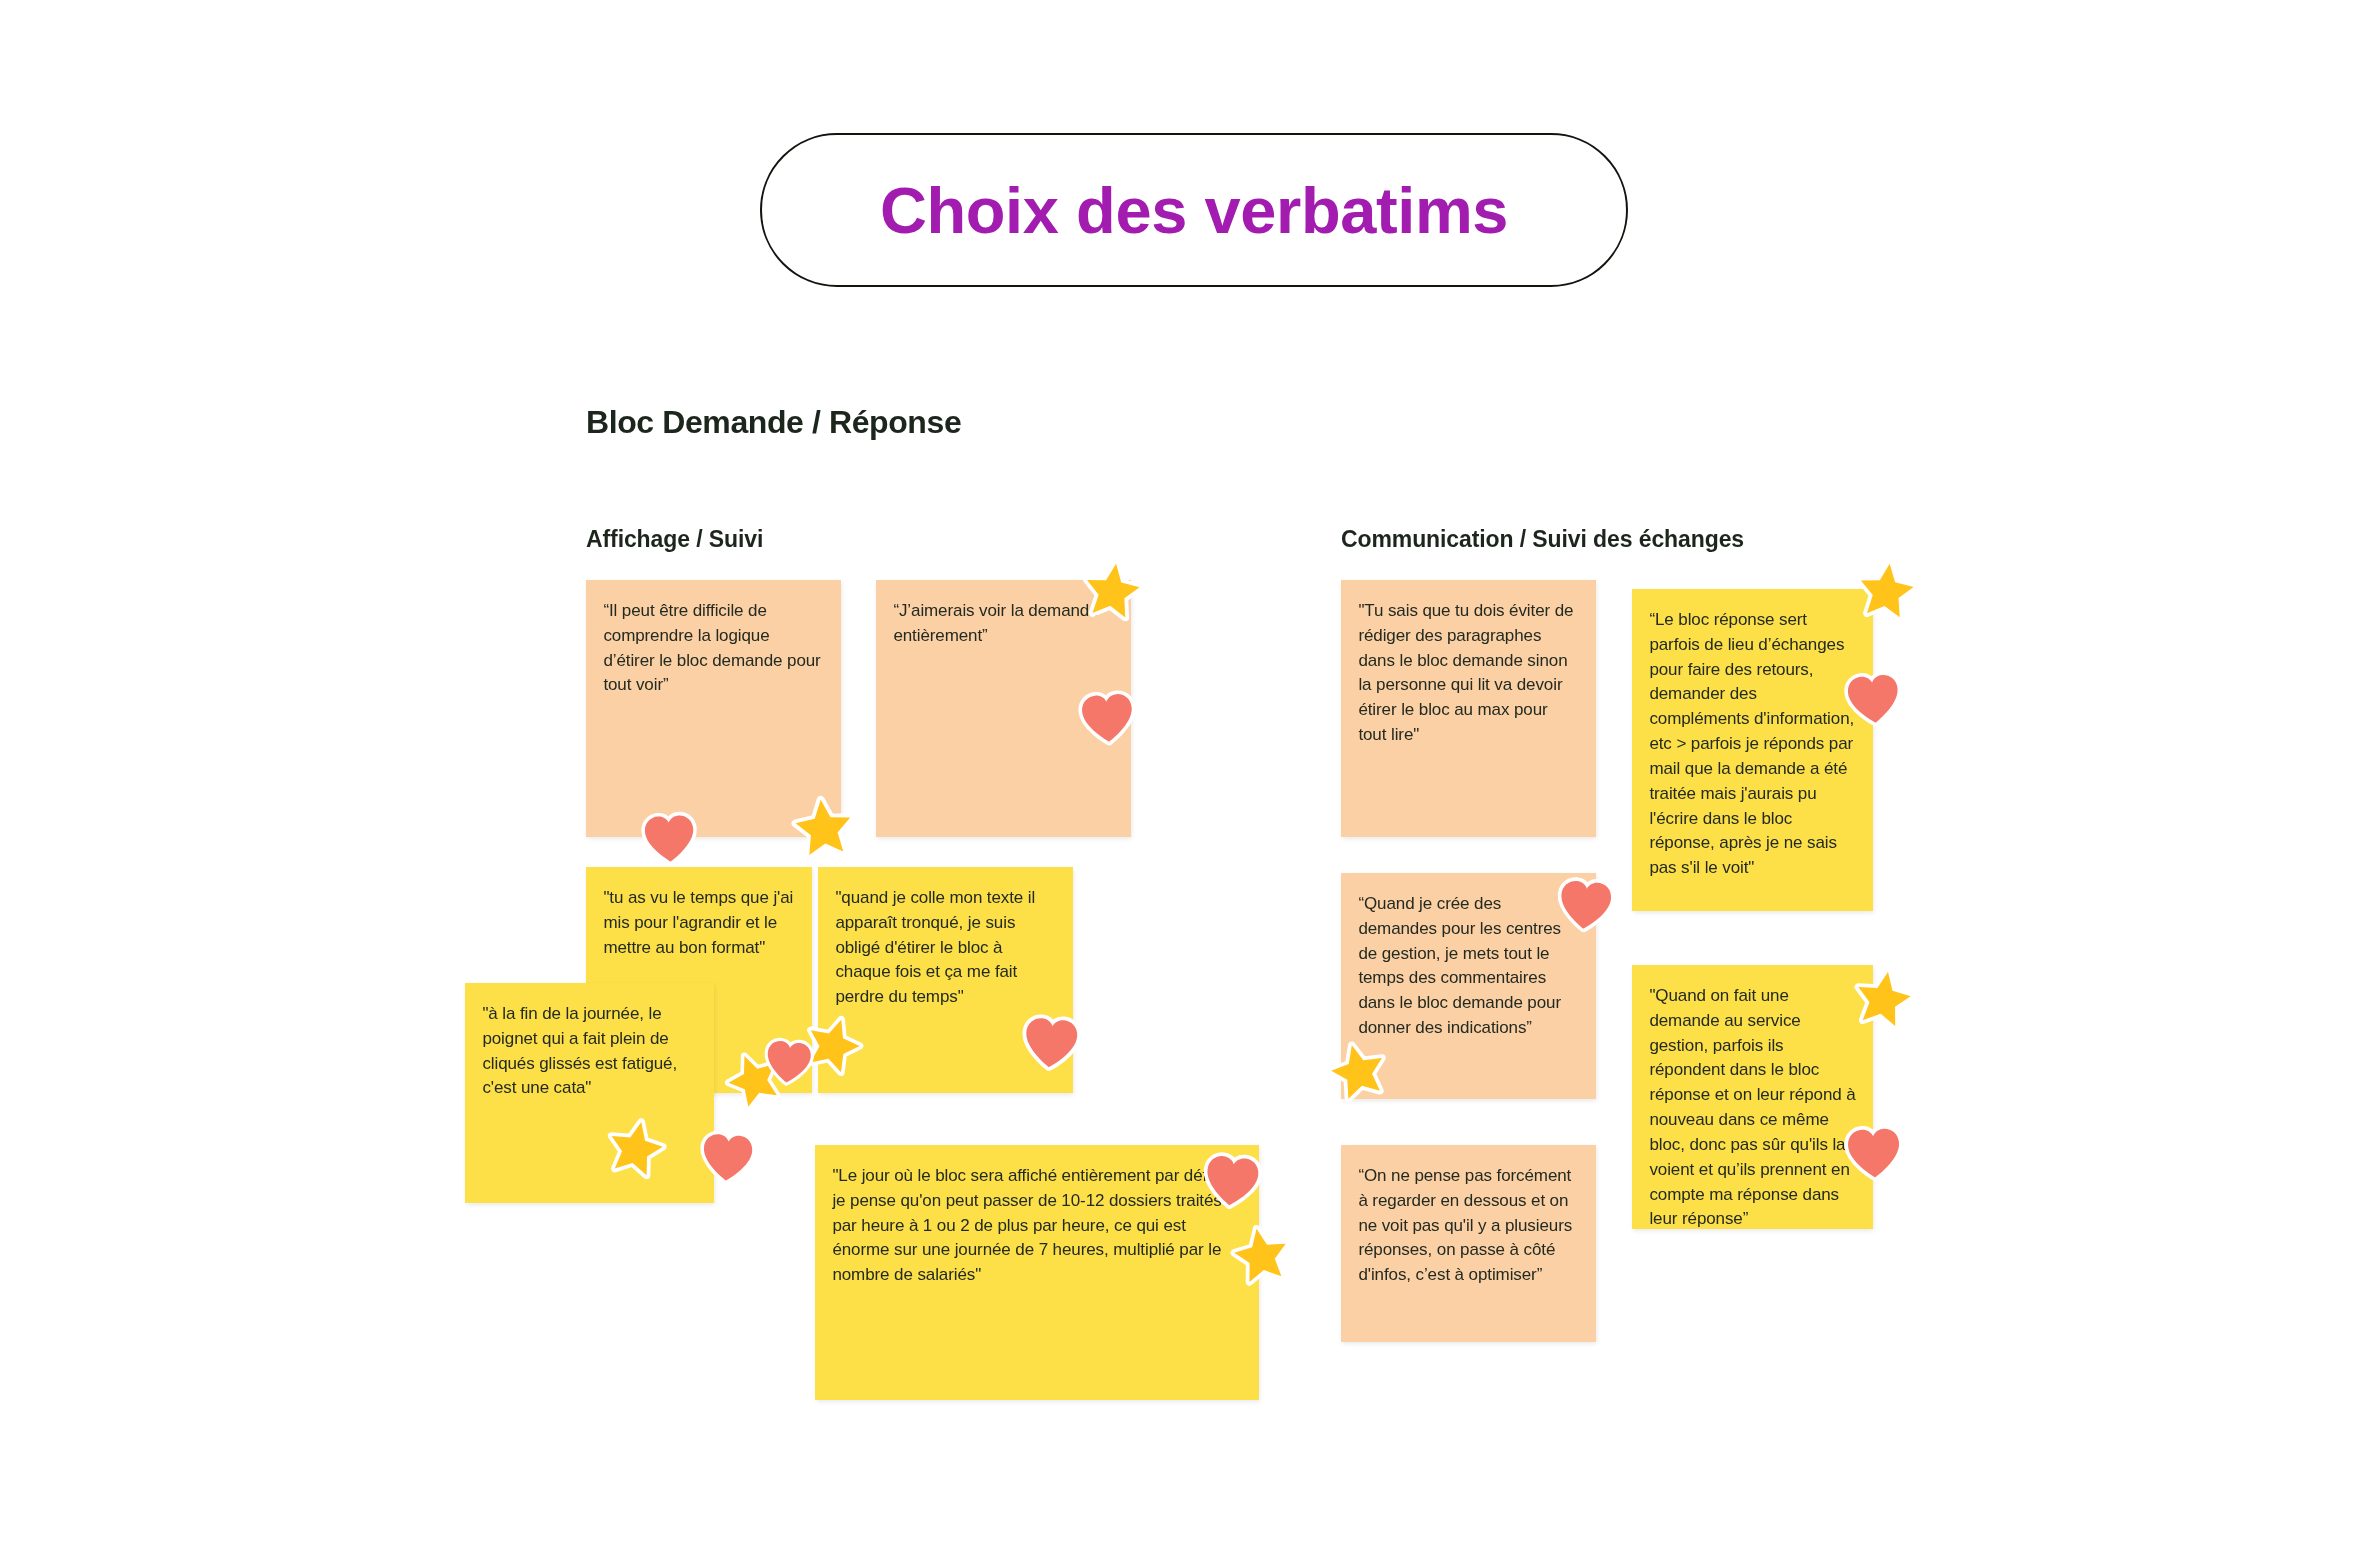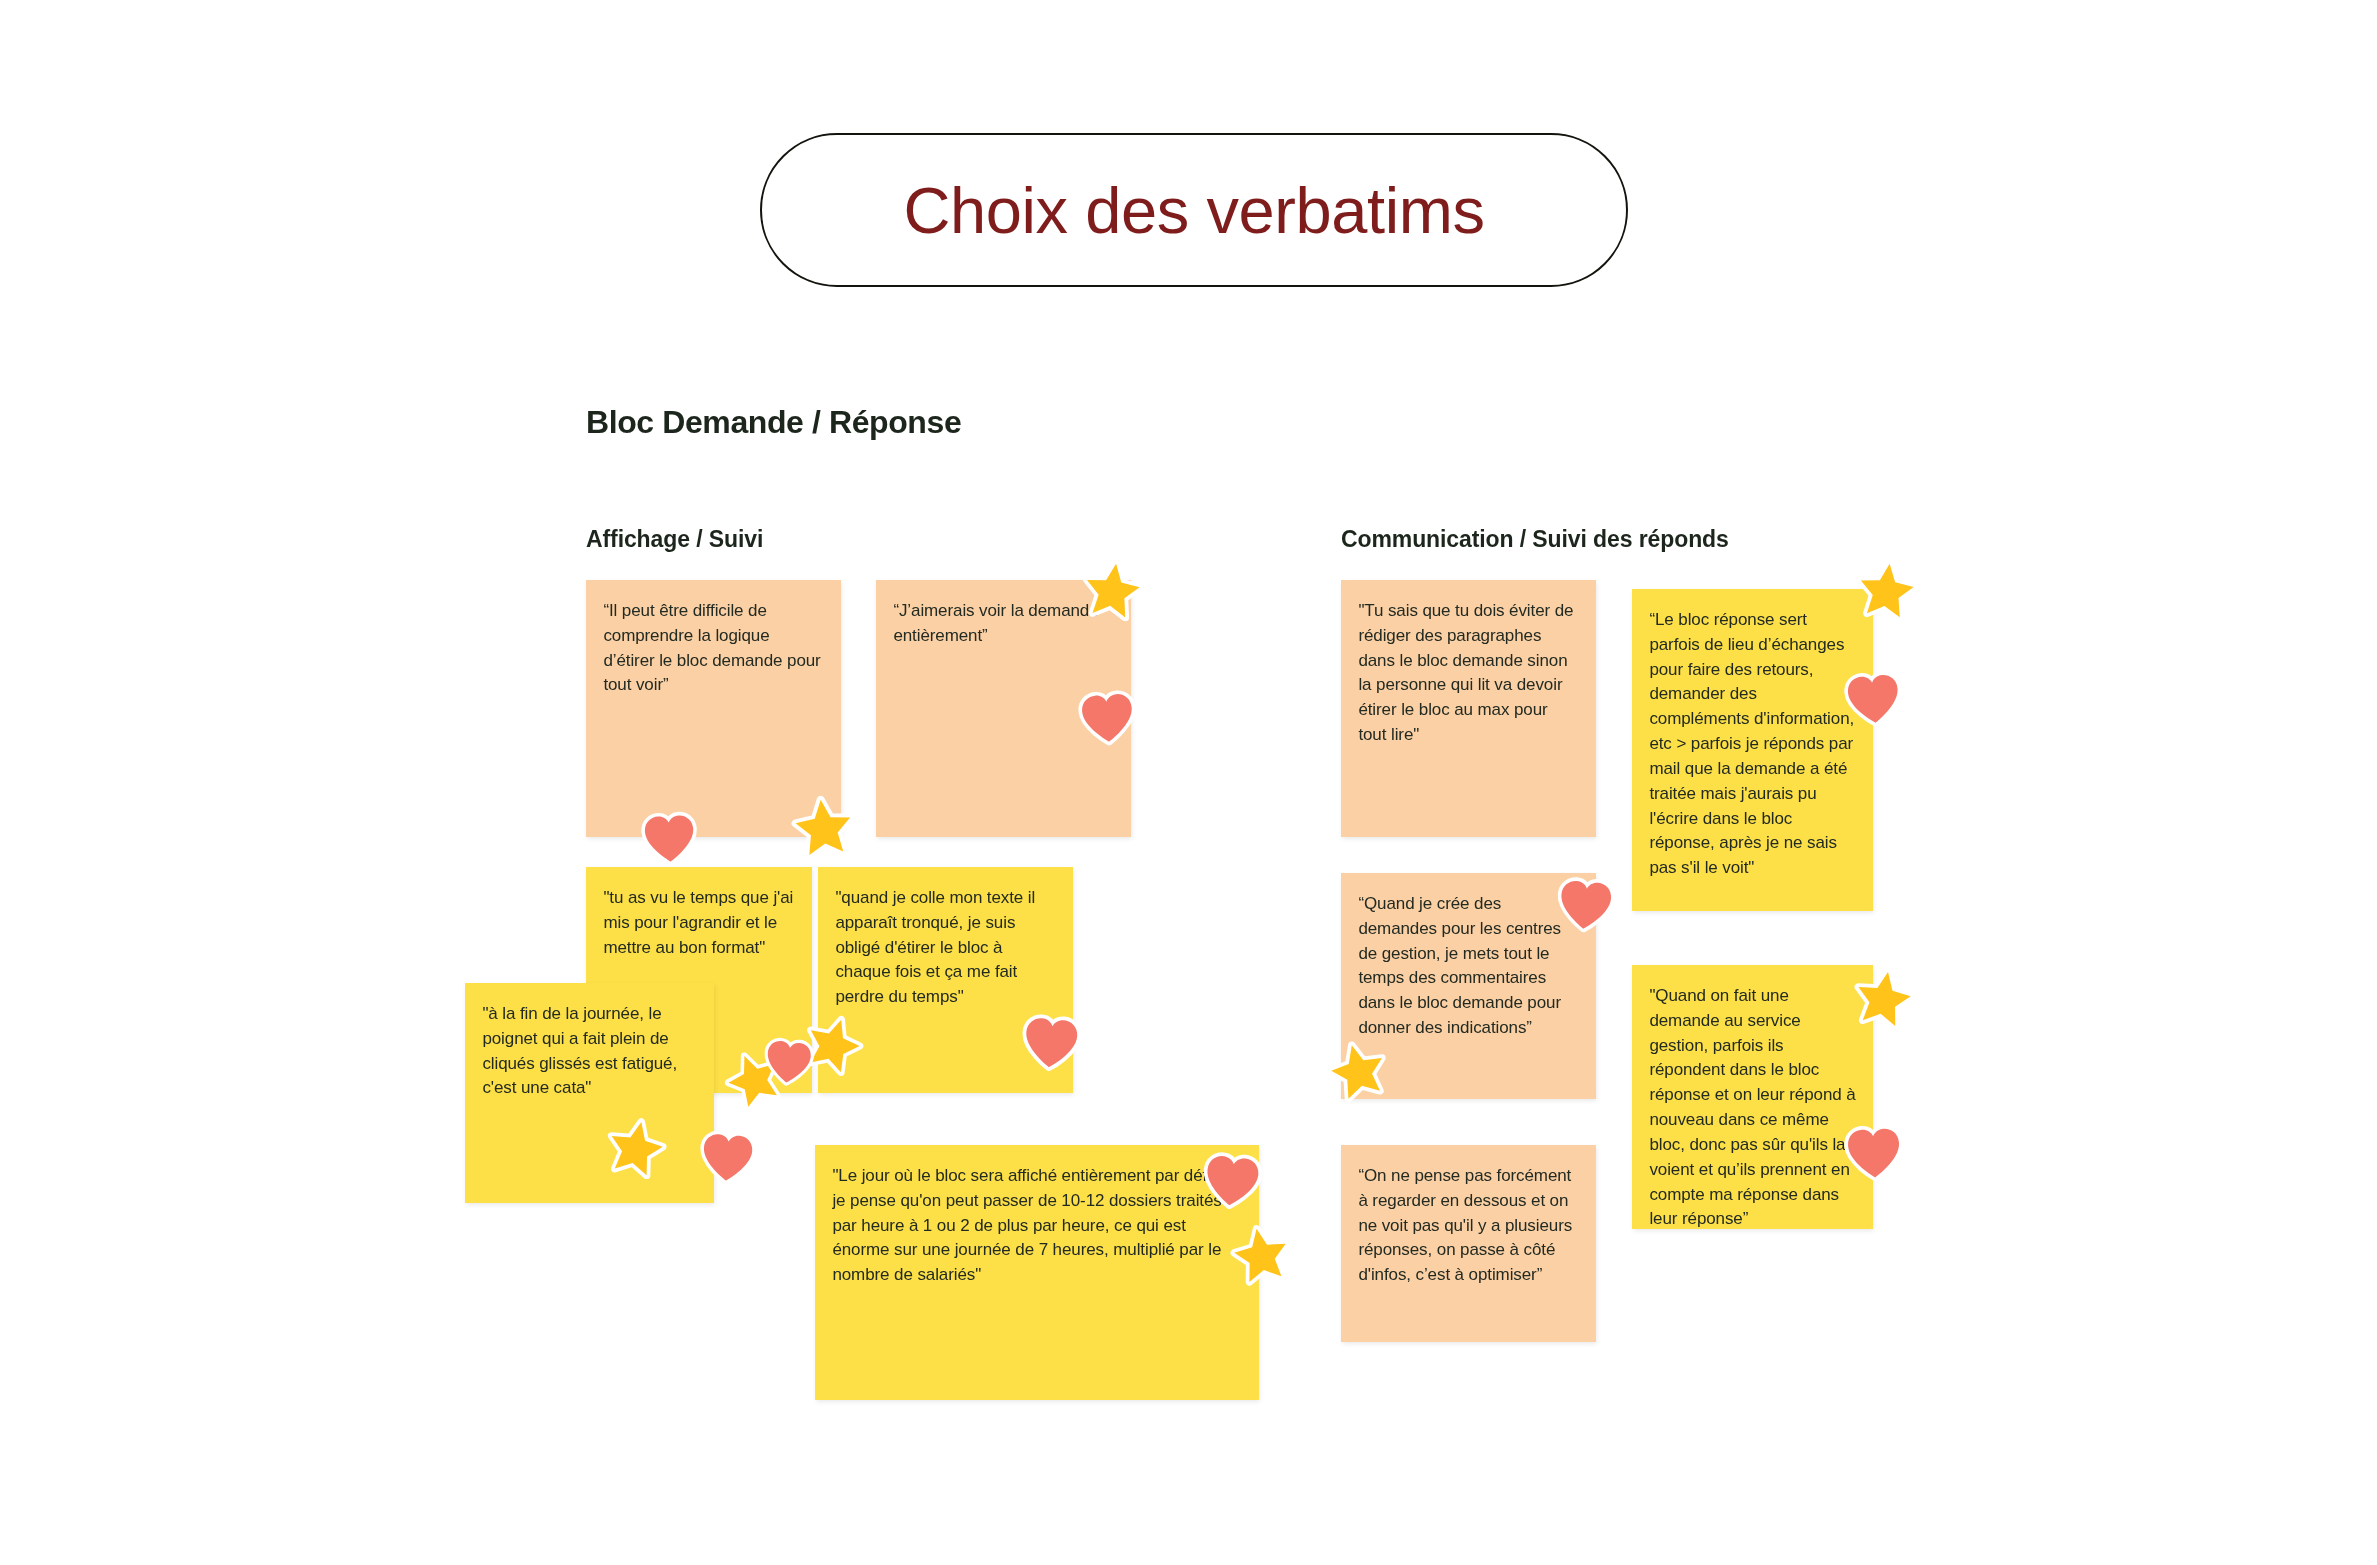--- a/index.html
+++ b/index.html
@@ -26,22 +26,22 @@
     border: 2.2px solid #14140f;
     border-radius: 77px;
     background: #ffffff;
     display: flex;
     align-items: center;
     justify-content: center;
     box-sizing: border-box;
   }
   #title-pill .title-text {
     font-size: 65px;
-    font-weight: 400;
-    color: #7f1d1d;
+    font-weight: 700;
+    color: #a21caf;
     letter-spacing: -0.4px;
     line-height: 1;
     white-space: nowrap;
   }
 
   
   .board-title {
     position: absolute;
     left: 586px;
     top: 404px;
@@ -87,21 +87,21 @@
 </head>
 <body>
 
 <div id="title-pill">
   <span class="title-text">Choix des verbatims</span>
 </div>
 
 <div class="board-title">Bloc Demande / Réponse</div>
 
 <div class="col-title" id="col-title-left">Affichage / Suivi</div>
-<div class="col-title" id="col-title-right">Communication / Suivi des réponds</div>
+<div class="col-title" id="col-title-right">Communication / Suivi des échanges</div>
 
 <div class="note orange" style="left:586px; top:580px; width:255px; height:257px;">“Il peut être difficile de comprendre la logique d’étirer le bloc demande pour tout voir”</div>
 
 <div class="note orange" style="left:876px; top:580px; width:255px; height:257px;">“J’aimerais voir la demande entièrement”</div>
 
 <div class="note green" style="left:586px; top:867px; width:226px; height:226px;">"tu as vu le temps que j'ai mis pour l'agrandir et le mettre au bon format"</div>
 
 <div class="note green" style="left:818px; top:867px; width:255px; height:226px;">"quand je colle mon texte il apparaît tronqué, je suis obligé d'étirer le bloc à chaque fois et  ça me fait perdre du temps"</div>
 
 <div class="note green" style="left:465px; top:983px; width:249px; height:220px;">"à la fin de la journée, le poignet qui a fait plein de cliqués glissés est fatigué, c'est une cata"</div>

